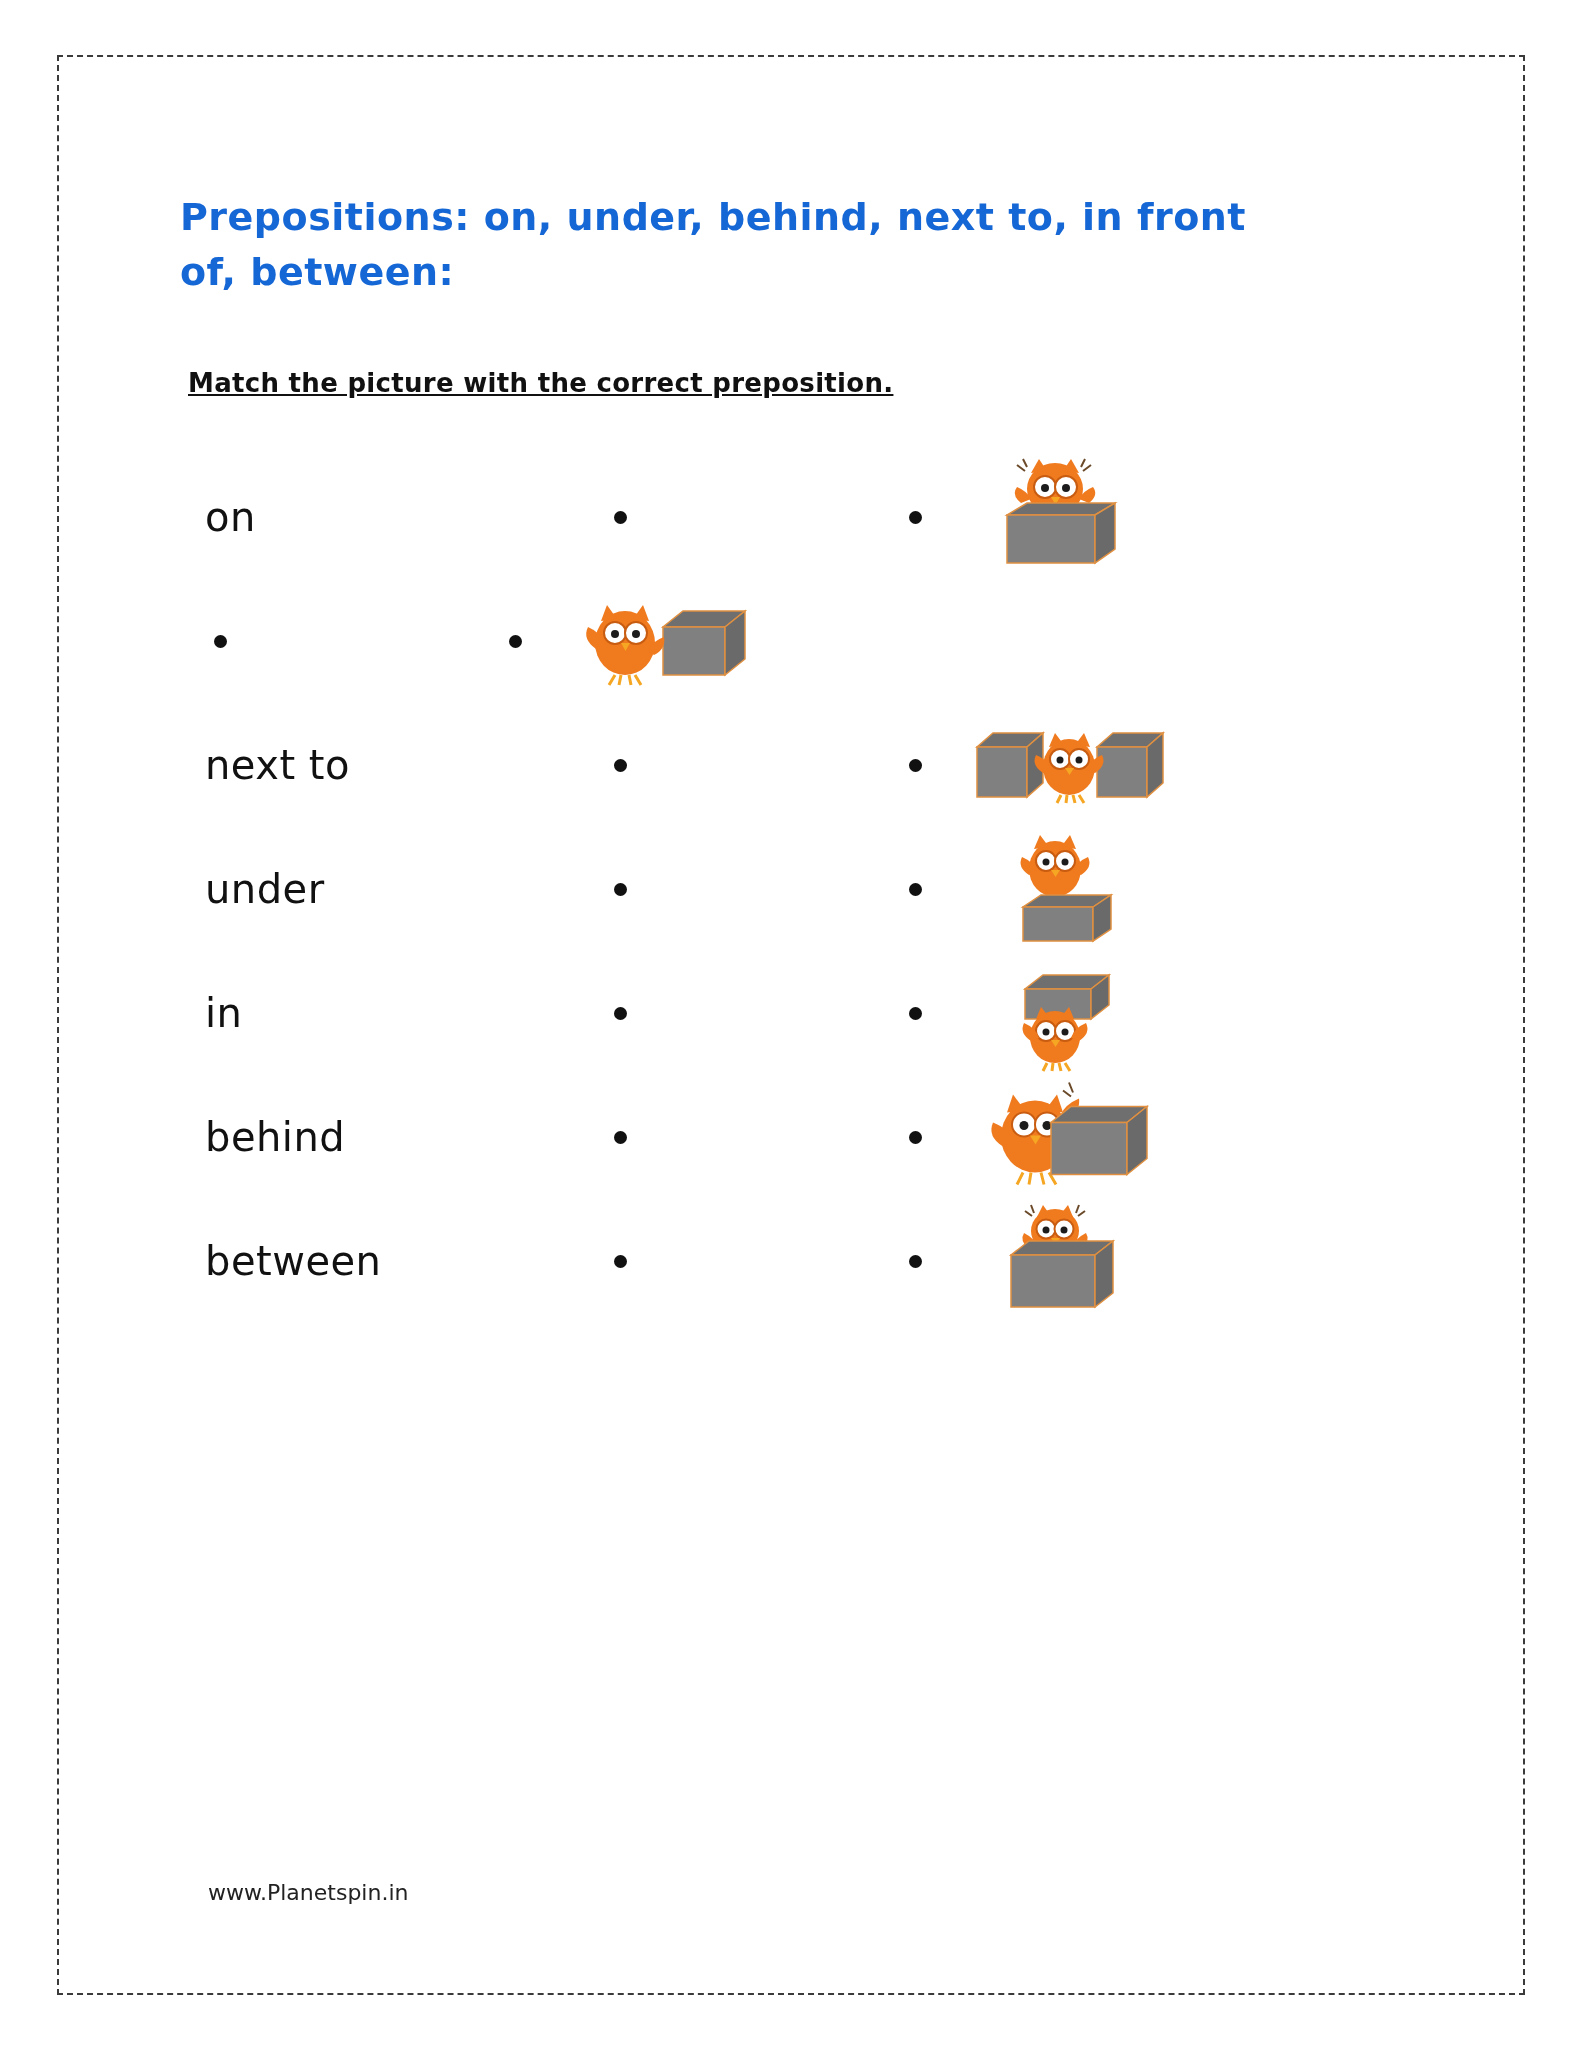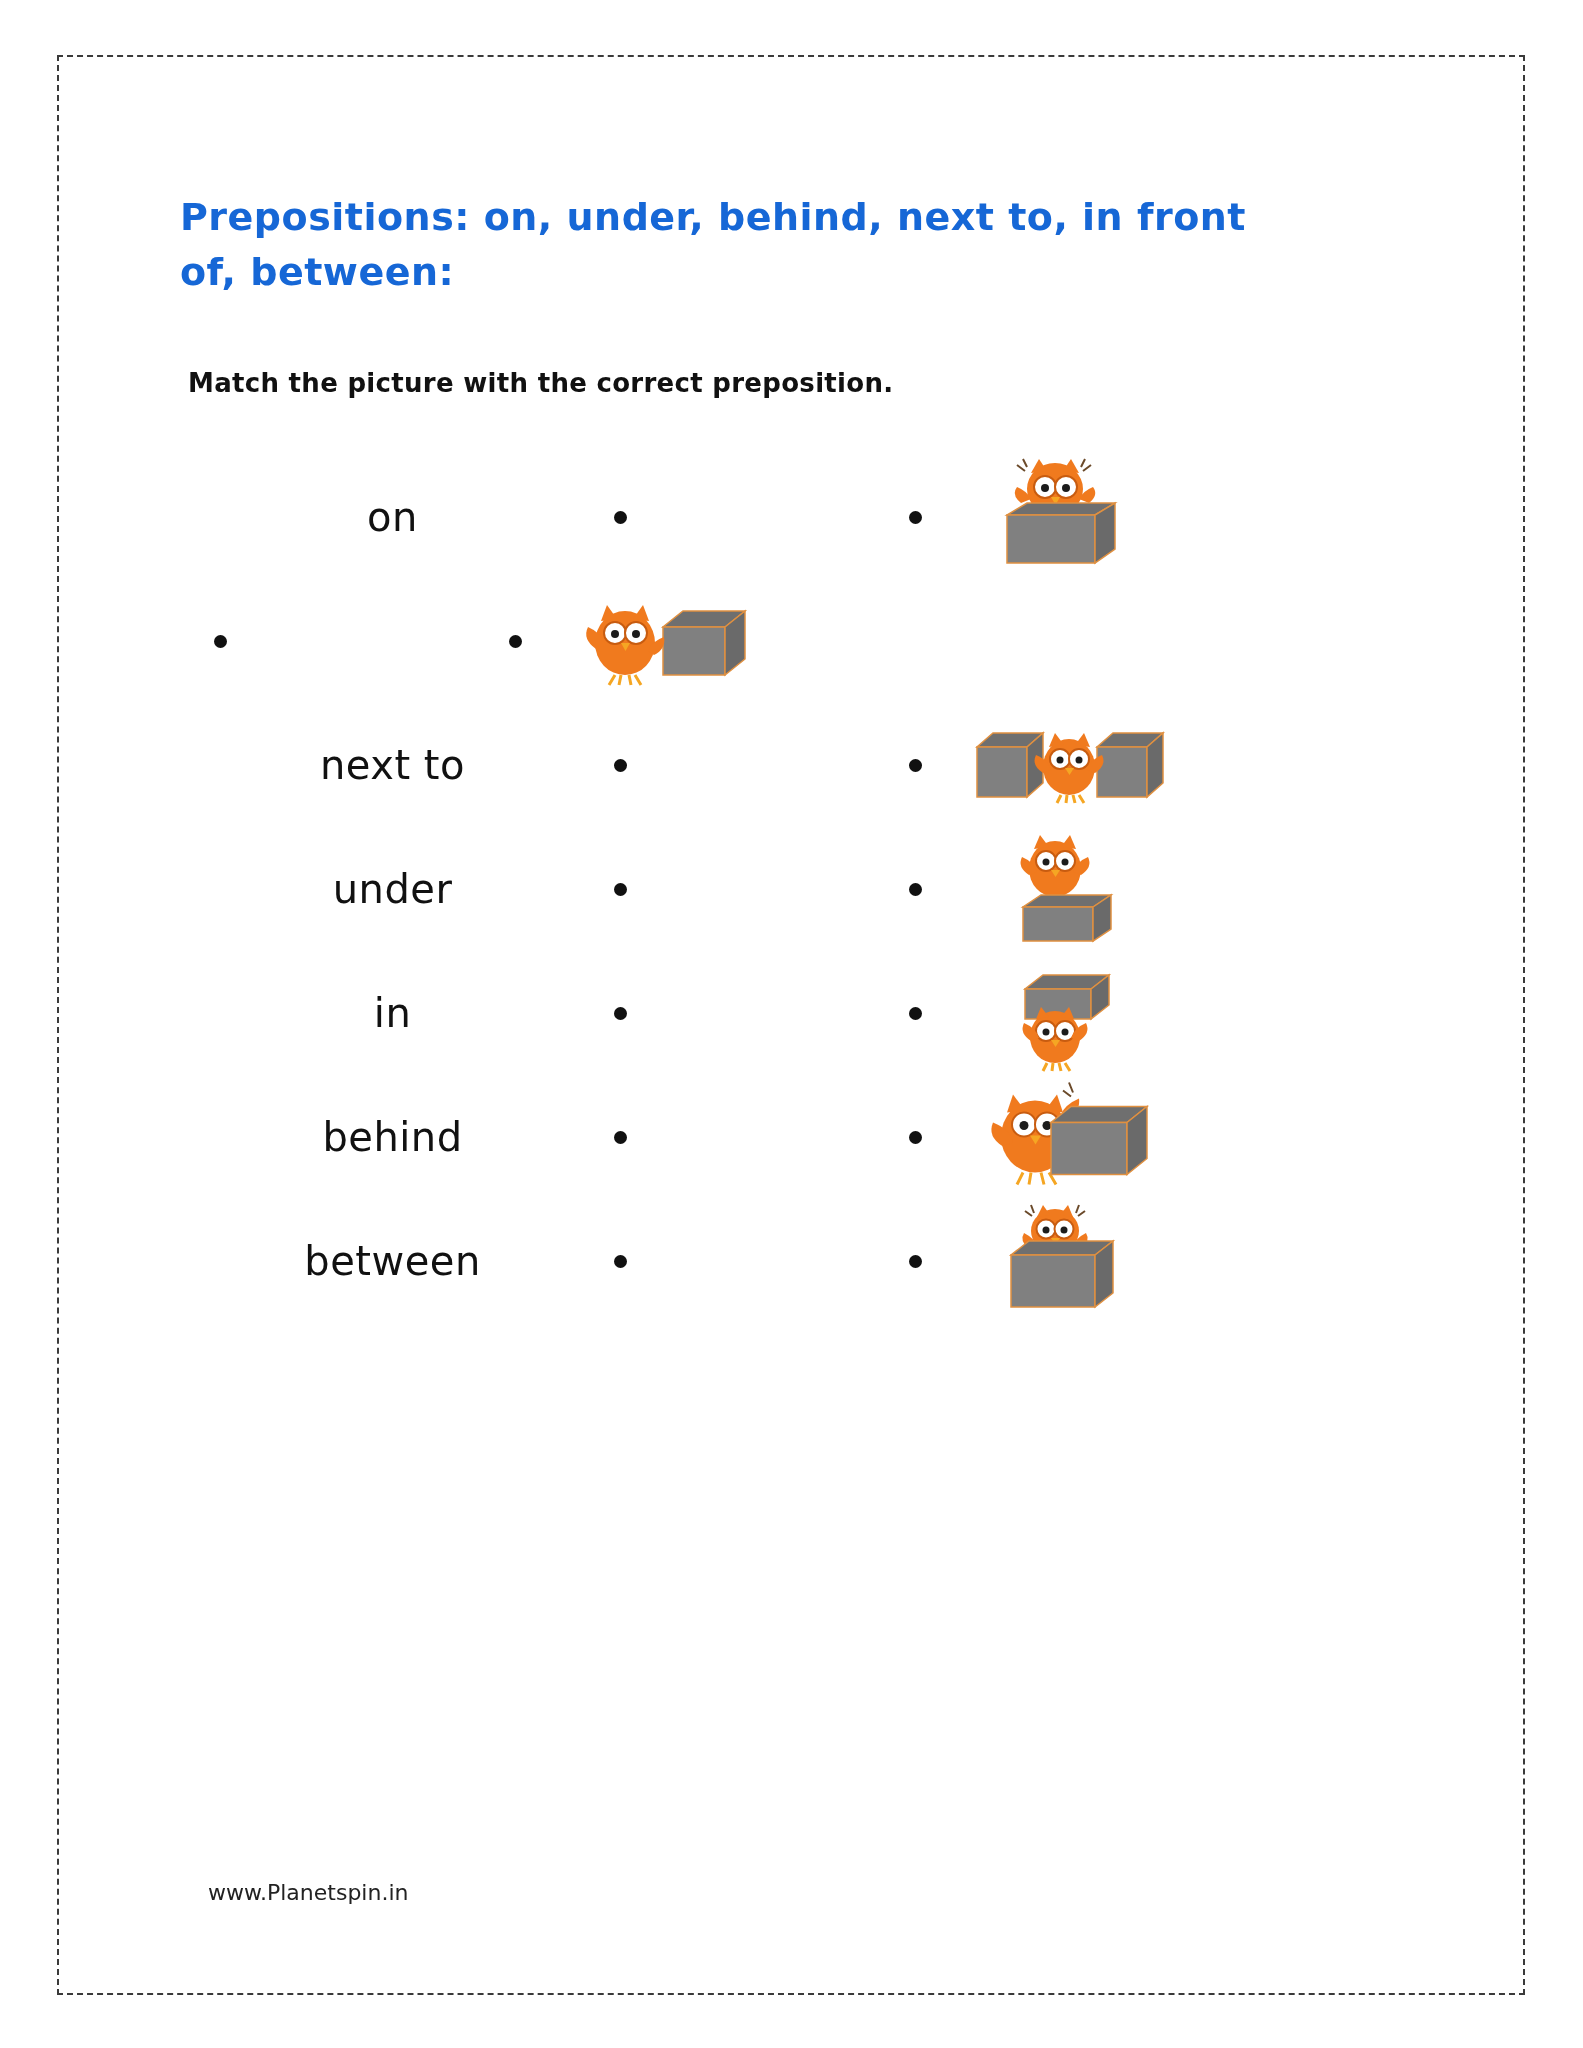--- a/index.html
+++ b/index.html
@@ -44,34 +44,34 @@
   .instruction {
     position: absolute;
     left: 188px;
     top: 368px;
     width: 1100px;
     color: #111111;
     font-family: "DejaVu Sans", sans-serif;
     font-weight: bold;
     font-size: 26px;
     letter-spacing: 0.3px;
+    text-decoration: underline;
   }
   .match-area {
     position: absolute;
     left: 180px;
     top: 455px;
     width: 1120px;
     height: 1200px;
   }
   .row {
     position: relative;
     height: 124px;
     display: flex;
     align-items: center;
-    text-align: center;
   }
   .word-cell {
     width: 400px;
     padding-left: 25px;
     box-sizing: border-box;
     font-family: "DejaVu Sans", sans-serif;
     font-size: 40px;
     font-weight: 500;
     color: #111111;
     letter-spacing: 0.5px;

